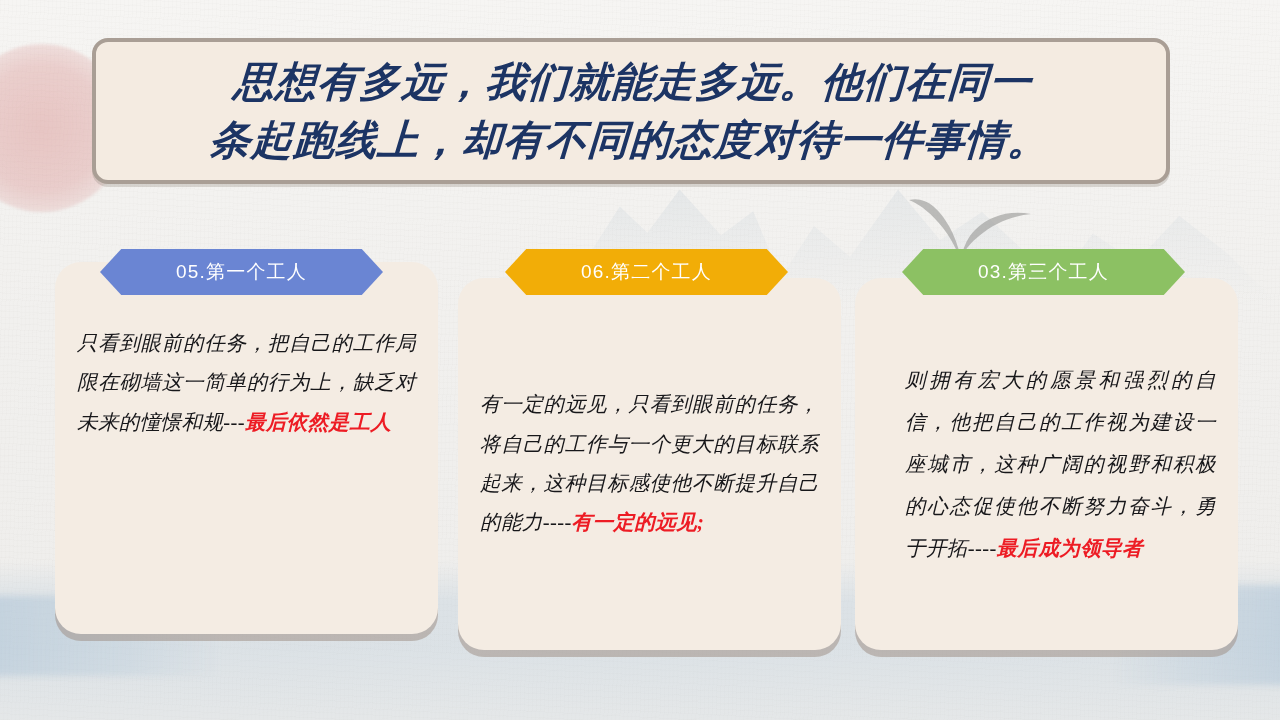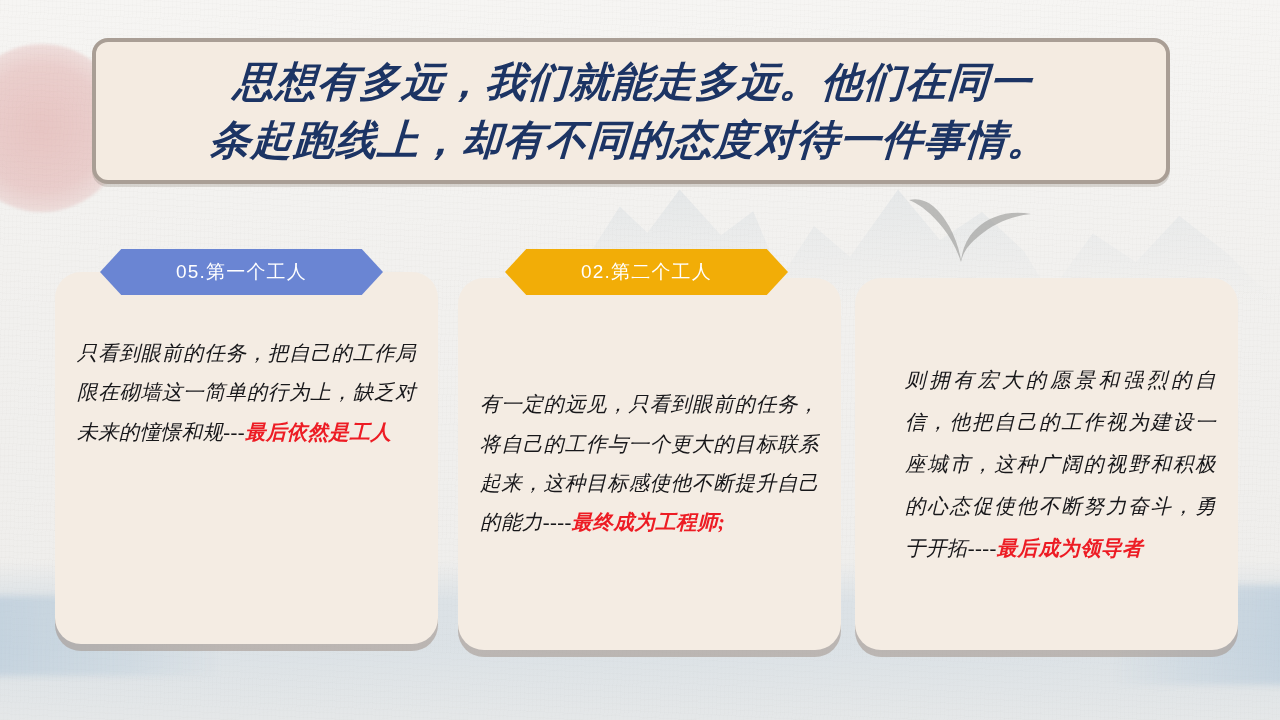--- a/index.html
+++ b/index.html
@@ -172,21 +172,21 @@
   }
   .banner-label {
     color: #ffffff;
     font-family: "Liberation Sans", "DejaVu Sans", sans-serif;
     font-size: 19px;
     letter-spacing: 1.2px;
     white-space: nowrap;
   }
 
   
-  #col1-card   { left: 55px;  top: 272px; width: 383px; height: 372px; }
+  #col1-card   { left: 55px;  top: 262px; width: 383px; height: 372px; }
   #col1-banner { left: 100px; top: 249px; width: 283px; background: #6a85d3; z-index: 5; }
   #col1-card .card-inner { align-items: flex-start; padding-top: 62px; }
 
   
   #col2-card   { left: 458px; top: 278px; width: 383px; height: 372px; }
   #col2-banner { left: 505px; top: 249px; width: 283px; background: #f2ad07; z-index: 5; }
 
   
   #col3-card   { left: 855px; top: 278px; width: 383px; height: 372px; }
   #col3-banner { left: 902px; top: 249px; width: 283px; background: #8cc163; z-index: 5; }
@@ -224,26 +224,29 @@
     <div class="card-inner">
       <p class="body-text"><span>只看到眼前的任务，把自己的工作局限在砌墙这一简单的行为上，缺乏对未来的憧憬和规---</span><span class="hl">最后依然是工人</span></p>
     </div>
   </div>
   <div class="banner" id="col1-banner" style="background: rgb(106, 133, 211);">
     <span class="banner-label">05.第一个工人</span>
   </div>
 
   <div class="card" id="col2-card">
     <div class="card-inner">
-      <p class="body-text"><span>有一定的远见，只看到眼前的任务，将自己的工作与一个更大的目标联系起来，这种目标感使他不断提升自己的能力----</span><span class="hl">最终成为工程师;</span></p>
+      <p class="body-text"><span>有一定的远见，只看到眼前的任务，将自己的工作与一个更大的目标联系起来，这种目标感使他不断提升自己的能力----</span><span class="hl">有一定的远见;</span></p>
     </div>
   </div>
   <div class="banner" id="col2-banner" style="background: rgb(242, 173, 7);">
-    <span class="banner-label">02.第二个工人</span>
+    <span class="banner-label">06.第二个工人</span>
   </div>
 
   <div class="card" id="col3-card">
     <div class="card-inner">
       <p class="body-text"><span>则拥有宏大的愿景和强烈的自信，他把自己的工作视为建设一座城市，这种广阔的视野和积极的心态促使他不断努力奋斗，勇于开拓----</span><span class="hl">最后成为领导者</span></p>
     </div>
   </div>
+  <div class="banner" id="col3-banner" style="background: rgb(140, 193, 99);">
+    <span class="banner-label">03.第三个工人</span>
+  </div>
 
 </div>
 
 </body></html>

